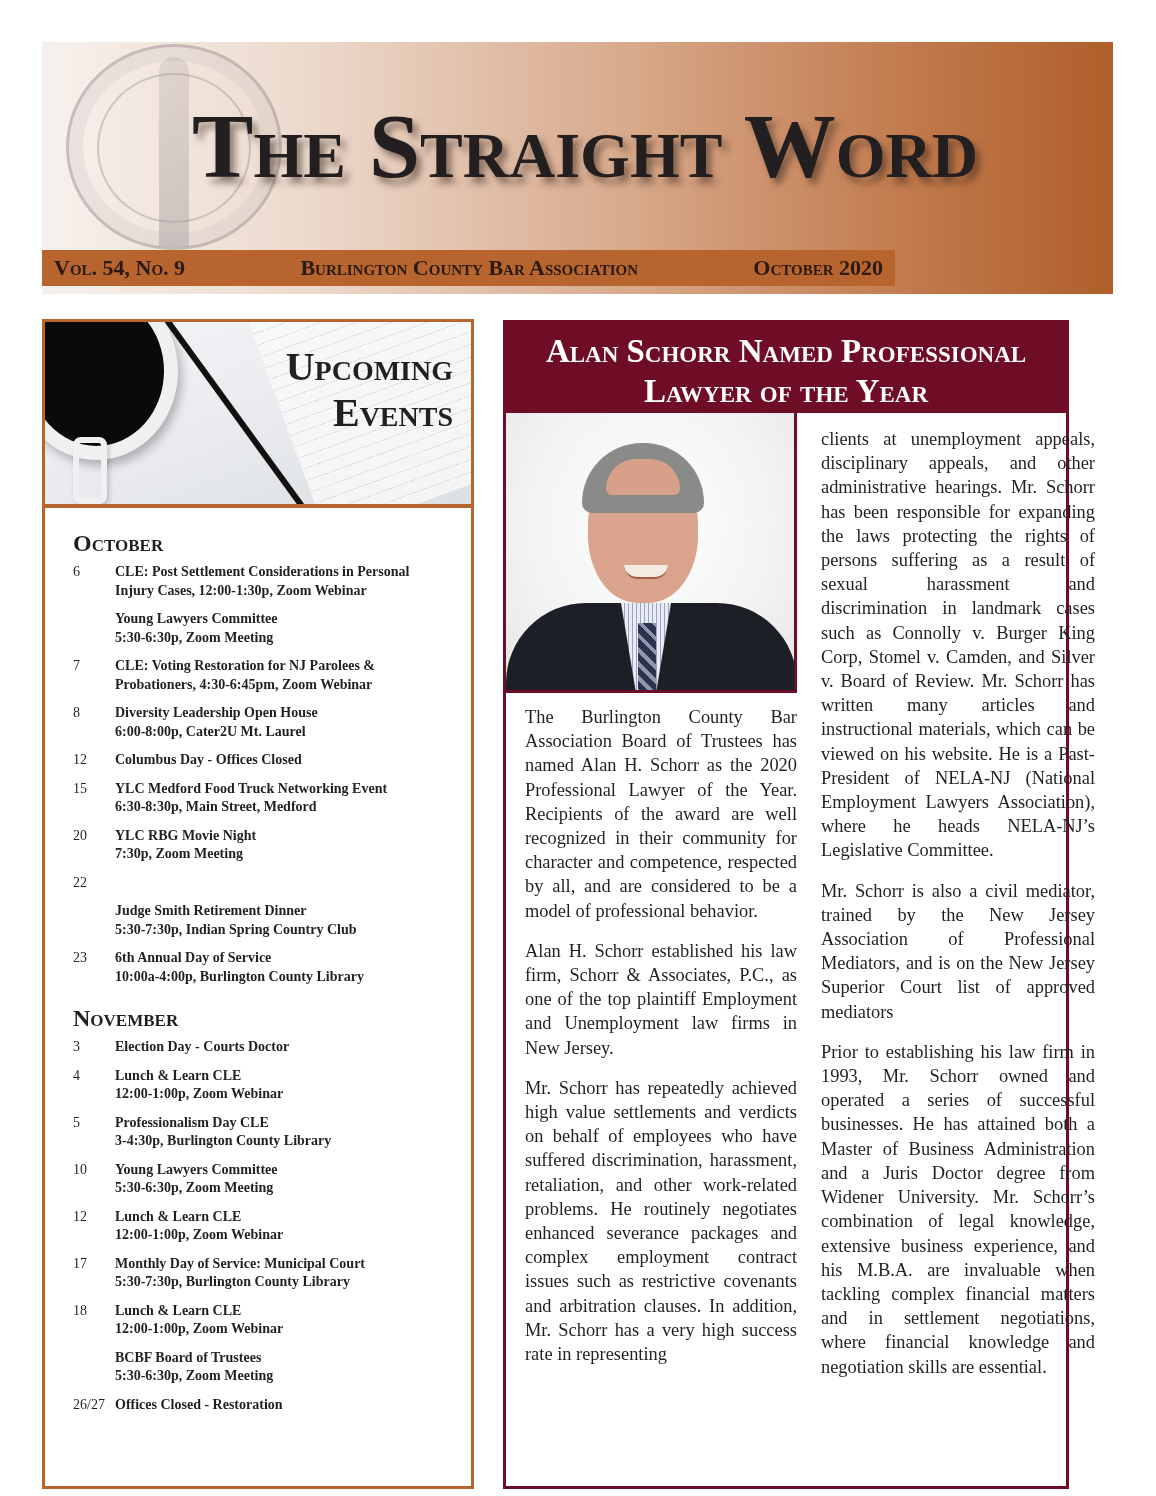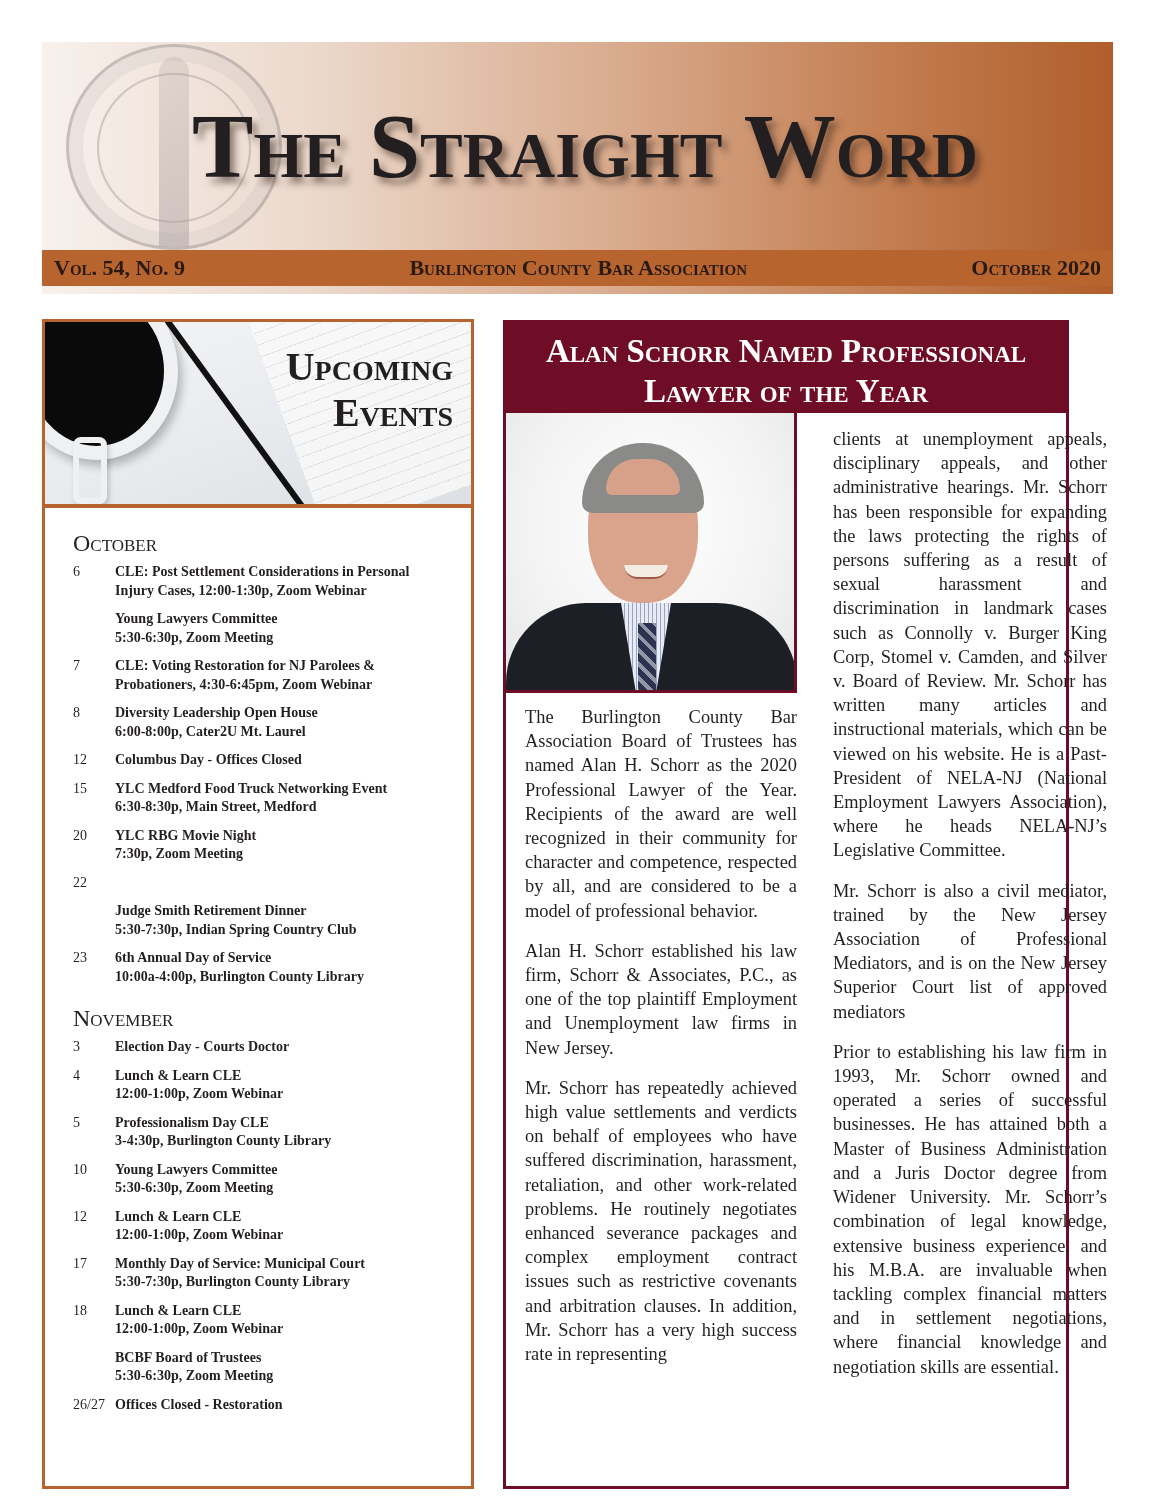--- a/index.html
+++ b/index.html
@@ -10,38 +10,38 @@
     background: linear-gradient(90deg, #f7f1ed 0%, #ecd9cc 25%, #d8a98b 55%, #c27c4f 80%, #b05e2b 100%); overflow: hidden; }
   .seal { position: absolute; left: 24px; top: 2px; width: 210px; height: 200px; border-radius: 50%;
     border: 3px solid rgba(160,150,150,0.55); box-shadow: inset 0 0 0 14px rgba(200,190,190,0.25); }
   .seal-inner { position: absolute; left: 28px; top: 26px; width: 150px; height: 146px; border-radius: 50%; border: 2px solid rgba(160,150,150,0.45); }
   .seal-tower { position: absolute; left: 90px; top: 10px; width: 30px; height: 190px;
     background: linear-gradient(180deg, rgba(170,160,160,0.25), rgba(170,160,160,0.5)); border-radius: 15px 15px 0 0; }
   .masthead-title { position: absolute; left: 18px; top: 58px; width: 1050px; text-align: center;
     font-family: "Liberation Serif", "DejaVu Serif", serif; font-weight: bold; font-size: 92px; letter-spacing: 0px;
     color: #231f20; text-shadow: 5px 6px 7px rgba(60,40,30,0.55); font-variant: small-caps; white-space: nowrap; line-height: 1; }
 
-  .issue-bar { position: absolute; left: 42px; top: 250px; width: 1071px; height: 36px; background: #b7642f;
+  .issue-bar { position: absolute; left: 42px; top: 250px; width: 853px; height: 36px; background: #b7642f;
     display: flex; align-items: center; justify-content: space-between; padding: 0 12px; box-sizing: border-box;
     font-variant: small-caps; font-weight: bold; font-size: 22px; color: #2a1a12; }
   .issue-bar span { white-space: nowrap; }
 
   
   .events { position: absolute; left: 42px; top: 319px; width: 432px; height: 1170px; border: 3px solid #b7642f; box-sizing: border-box; background: #fff; }
   .events-header { position: relative; height: 182px; border-bottom: 4px solid #b7642f; overflow: hidden;
     background: linear-gradient(160deg, #f4f5f7 0%, #e9ebee 50%, #dcdfe3 100%); }
   .cup { position: absolute; left: -30px; top: -40px; width: 135px; height: 150px; border-radius: 50%; background: #0a0a0a; border: 14px solid #eef0f2; box-shadow: 4px 6px 10px rgba(0,0,0,0.25); }
   .cup-handle { position: absolute; left: 28px; top: 115px; width: 22px; height: 55px; border-radius: 8px; border: 6px solid #eef0f2; box-shadow: 2px 3px 5px rgba(0,0,0,0.2); }
   .book-edge { position: absolute; left: 105px; top: -20px; width: 6px; height: 260px; background: #111; transform: rotate(-36deg); transform-origin: top left; }
   .planner { position: absolute; left: 200px; top: -10px; width: 260px; height: 240px; transform: rotate(-20deg); transform-origin: top left;
     background: repeating-linear-gradient(180deg, #fafafa 0px, #fafafa 11px, #c9cbce 12px); opacity: 0.8; }
   .events-title { position: absolute; right: 18px; top: 22px; text-align: right; font-variant: small-caps; font-weight: bold;
     font-size: 40px; line-height: 46px; color: #231f20; }
   .events-body { padding: 22px 0 0 28px; }
-  .month { font-variant: small-caps; font-weight: normal; font-size: 24px; margin: 0 0 6px 0; color: #231f20; }
+  .month { font-variant: small-caps; font-weight: bold; font-size: 24px; margin: 0 0 6px 0; color: #231f20; }
   .month.nov { margin-top: 19px; }
   .ev { display: flex; font-size: 14px; line-height: 18.5px; margin-bottom: 10px; }
   .ev .day { width: 42px; flex: none; }
   .ev .desc { flex: 1; font-weight: bold; }
   .ev .desc div { white-space: nowrap; }
 
   
   .feature { position: absolute; left: 503px; top: 320px; width: 566px; height: 1169px; border: 3px solid #6f0d26; box-sizing: border-box; background: #fff; }
   .feature-head { background: #6f0d26; color: #ffffff; text-align: center; font-variant: small-caps; font-weight: bold;
     font-size: 33px; line-height: 40px; padding: 8px 4px 8px; height: 90px; box-sizing: border-box; }
@@ -51,21 +51,21 @@
   .hair { position: absolute; left: 76px; top: 30px; width: 122px; height: 70px; border-radius: 60px 60px 10px 10px; background: #8a8a88; }
   .forehead { position: absolute; left: 100px; top: 46px; width: 74px; height: 36px; border-radius: 40px 40px 8px 8px; background: #d6a188; }
   .smile { position: absolute; left: 118px; top: 152px; width: 44px; height: 12px; border-radius: 0 0 20px 20px; background: #f4ece0; border-bottom: 2px solid #a35a4a; }
   .suit { position: absolute; left: 0; top: 190px; width: 291px; height: 100px; background: #1d1f26; border-radius: 80px 80px 0 0; }
   .shirt { position: absolute; left: 115px; top: 190px; width: 50px; height: 90px; background: repeating-linear-gradient(90deg, #e8ebf3 0 3px, #9aa3c4 3px 4px); clip-path: polygon(0 0,100% 0,70% 100%,30% 100%); }
   .tie { position: absolute; left: 132px; top: 210px; width: 18px; height: 80px; background: repeating-linear-gradient(45deg, #2b3350 0 6px, #8f97a8 6px 10px); }
 
   .col { position: absolute; font-size: 18.4px; line-height: 24.2px; text-align: justify; color: #231f20; }
   .col p { margin: 0 0 16px 0; }
   .col-left { left: 19px; top: 382px; width: 272px; }
-  .col-right { left: 327px; top: 104px; width: 274px; }
+  .col-right { left: 315px; top: 104px; width: 274px; }
 </style>
 </head>
 <body>
 
 <header class="masthead">
   <div class="seal">
     <div class="seal-inner"></div>
     <div class="seal-tower"></div>
   </div>
   <div class="masthead-title">The Straight Word</div>

